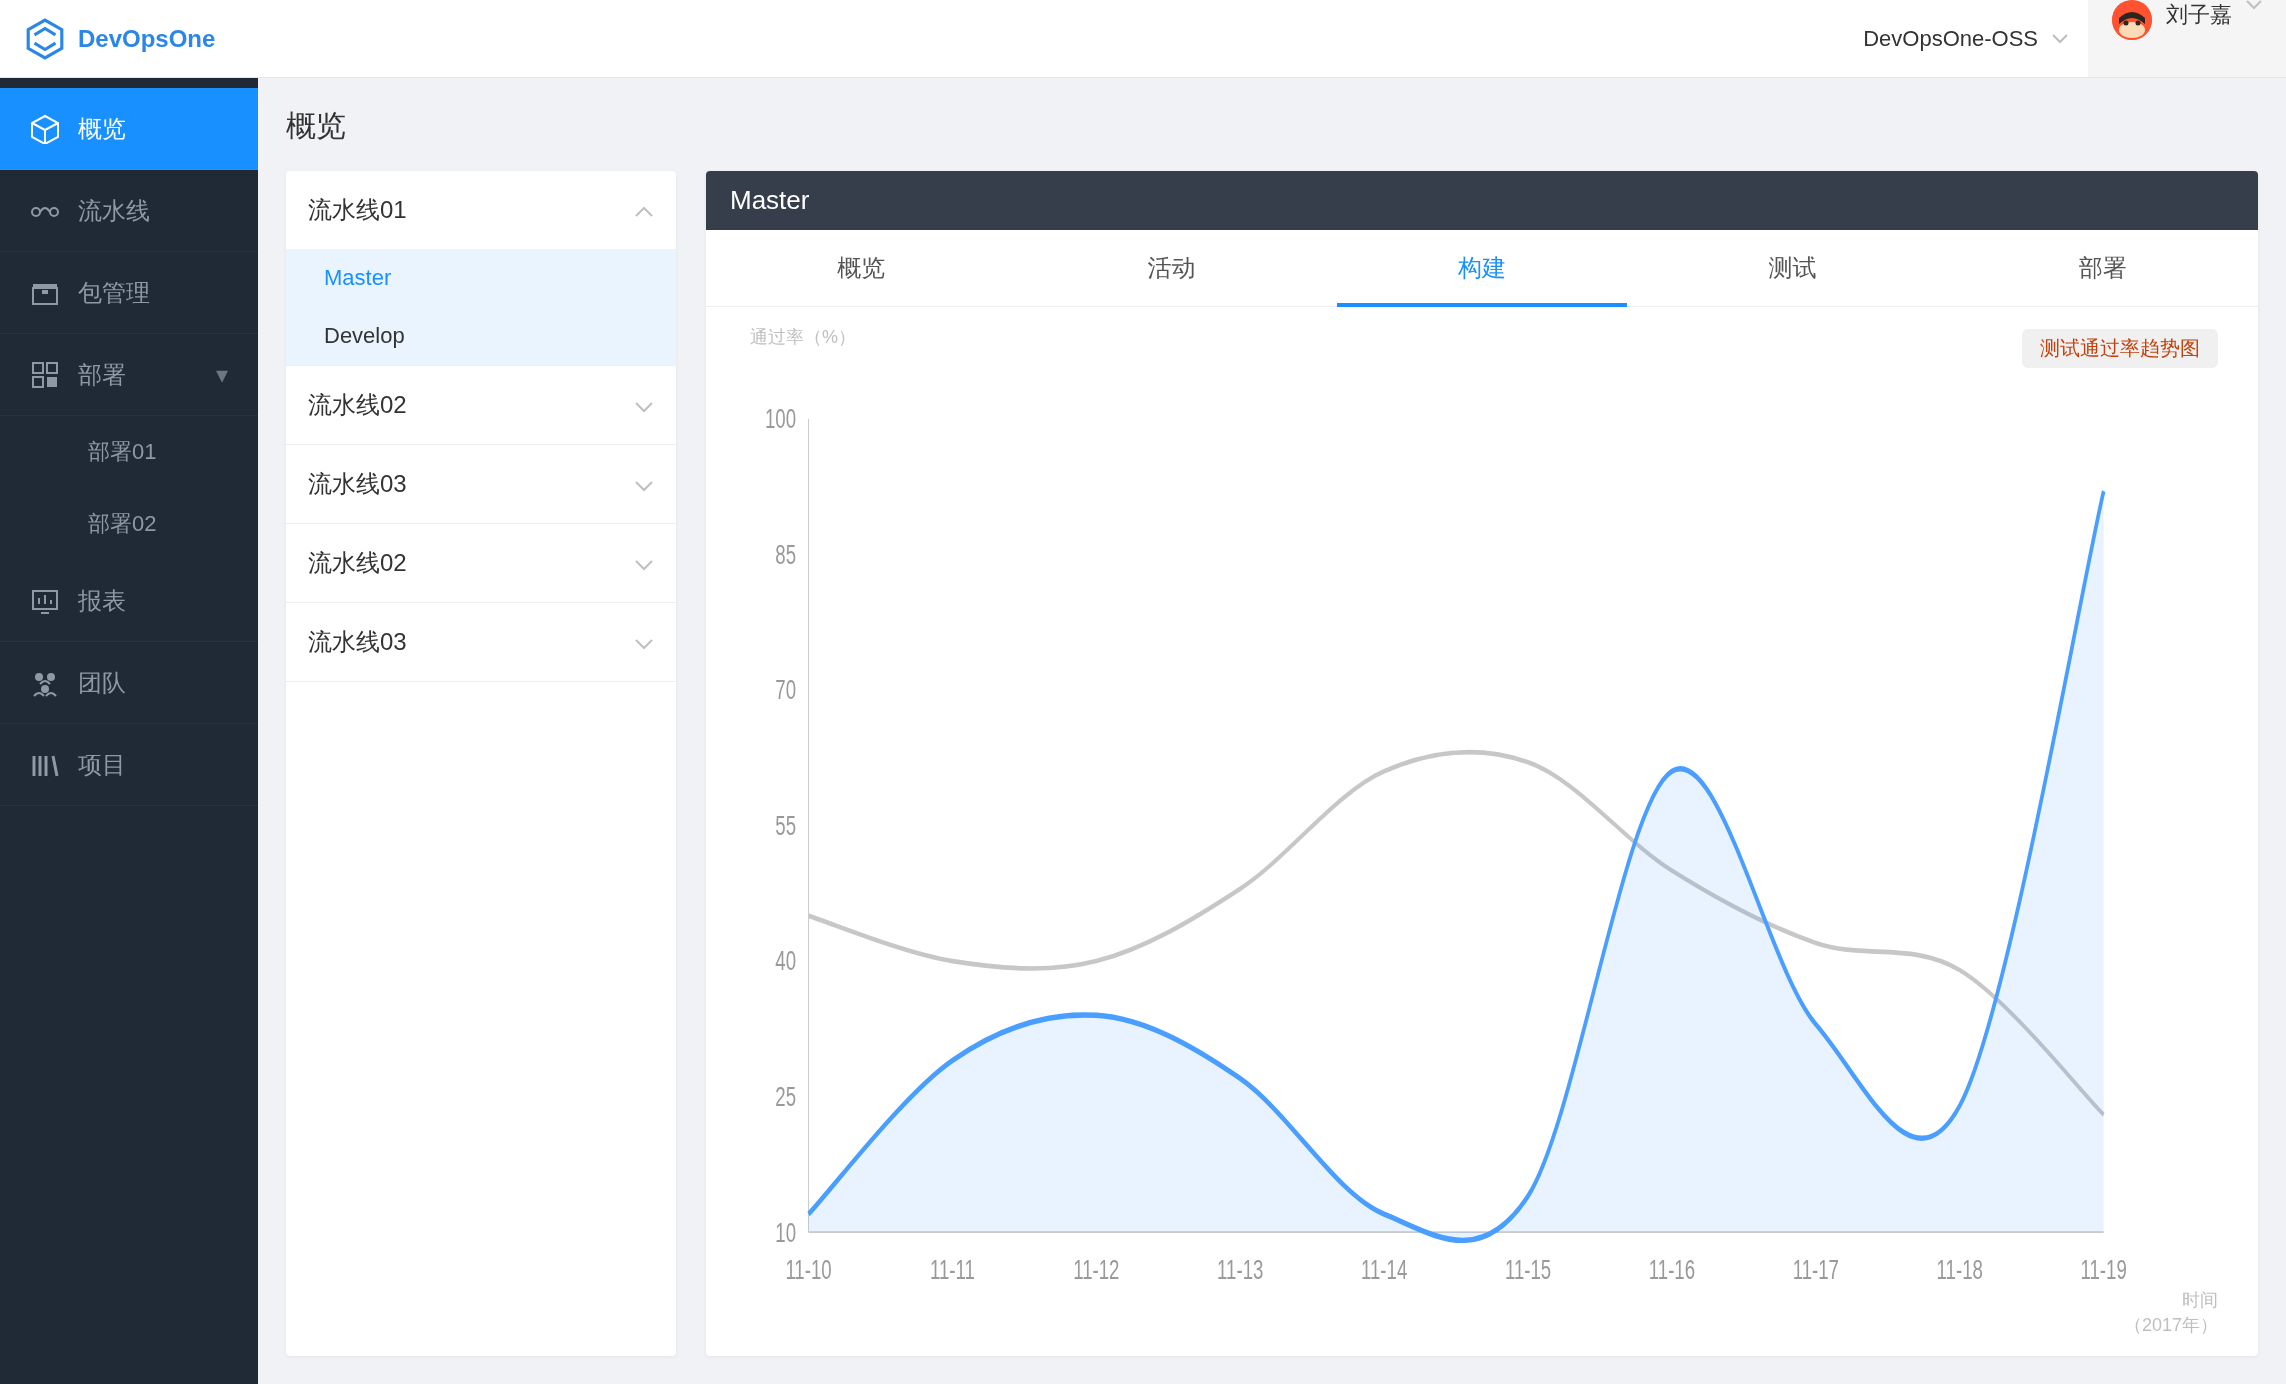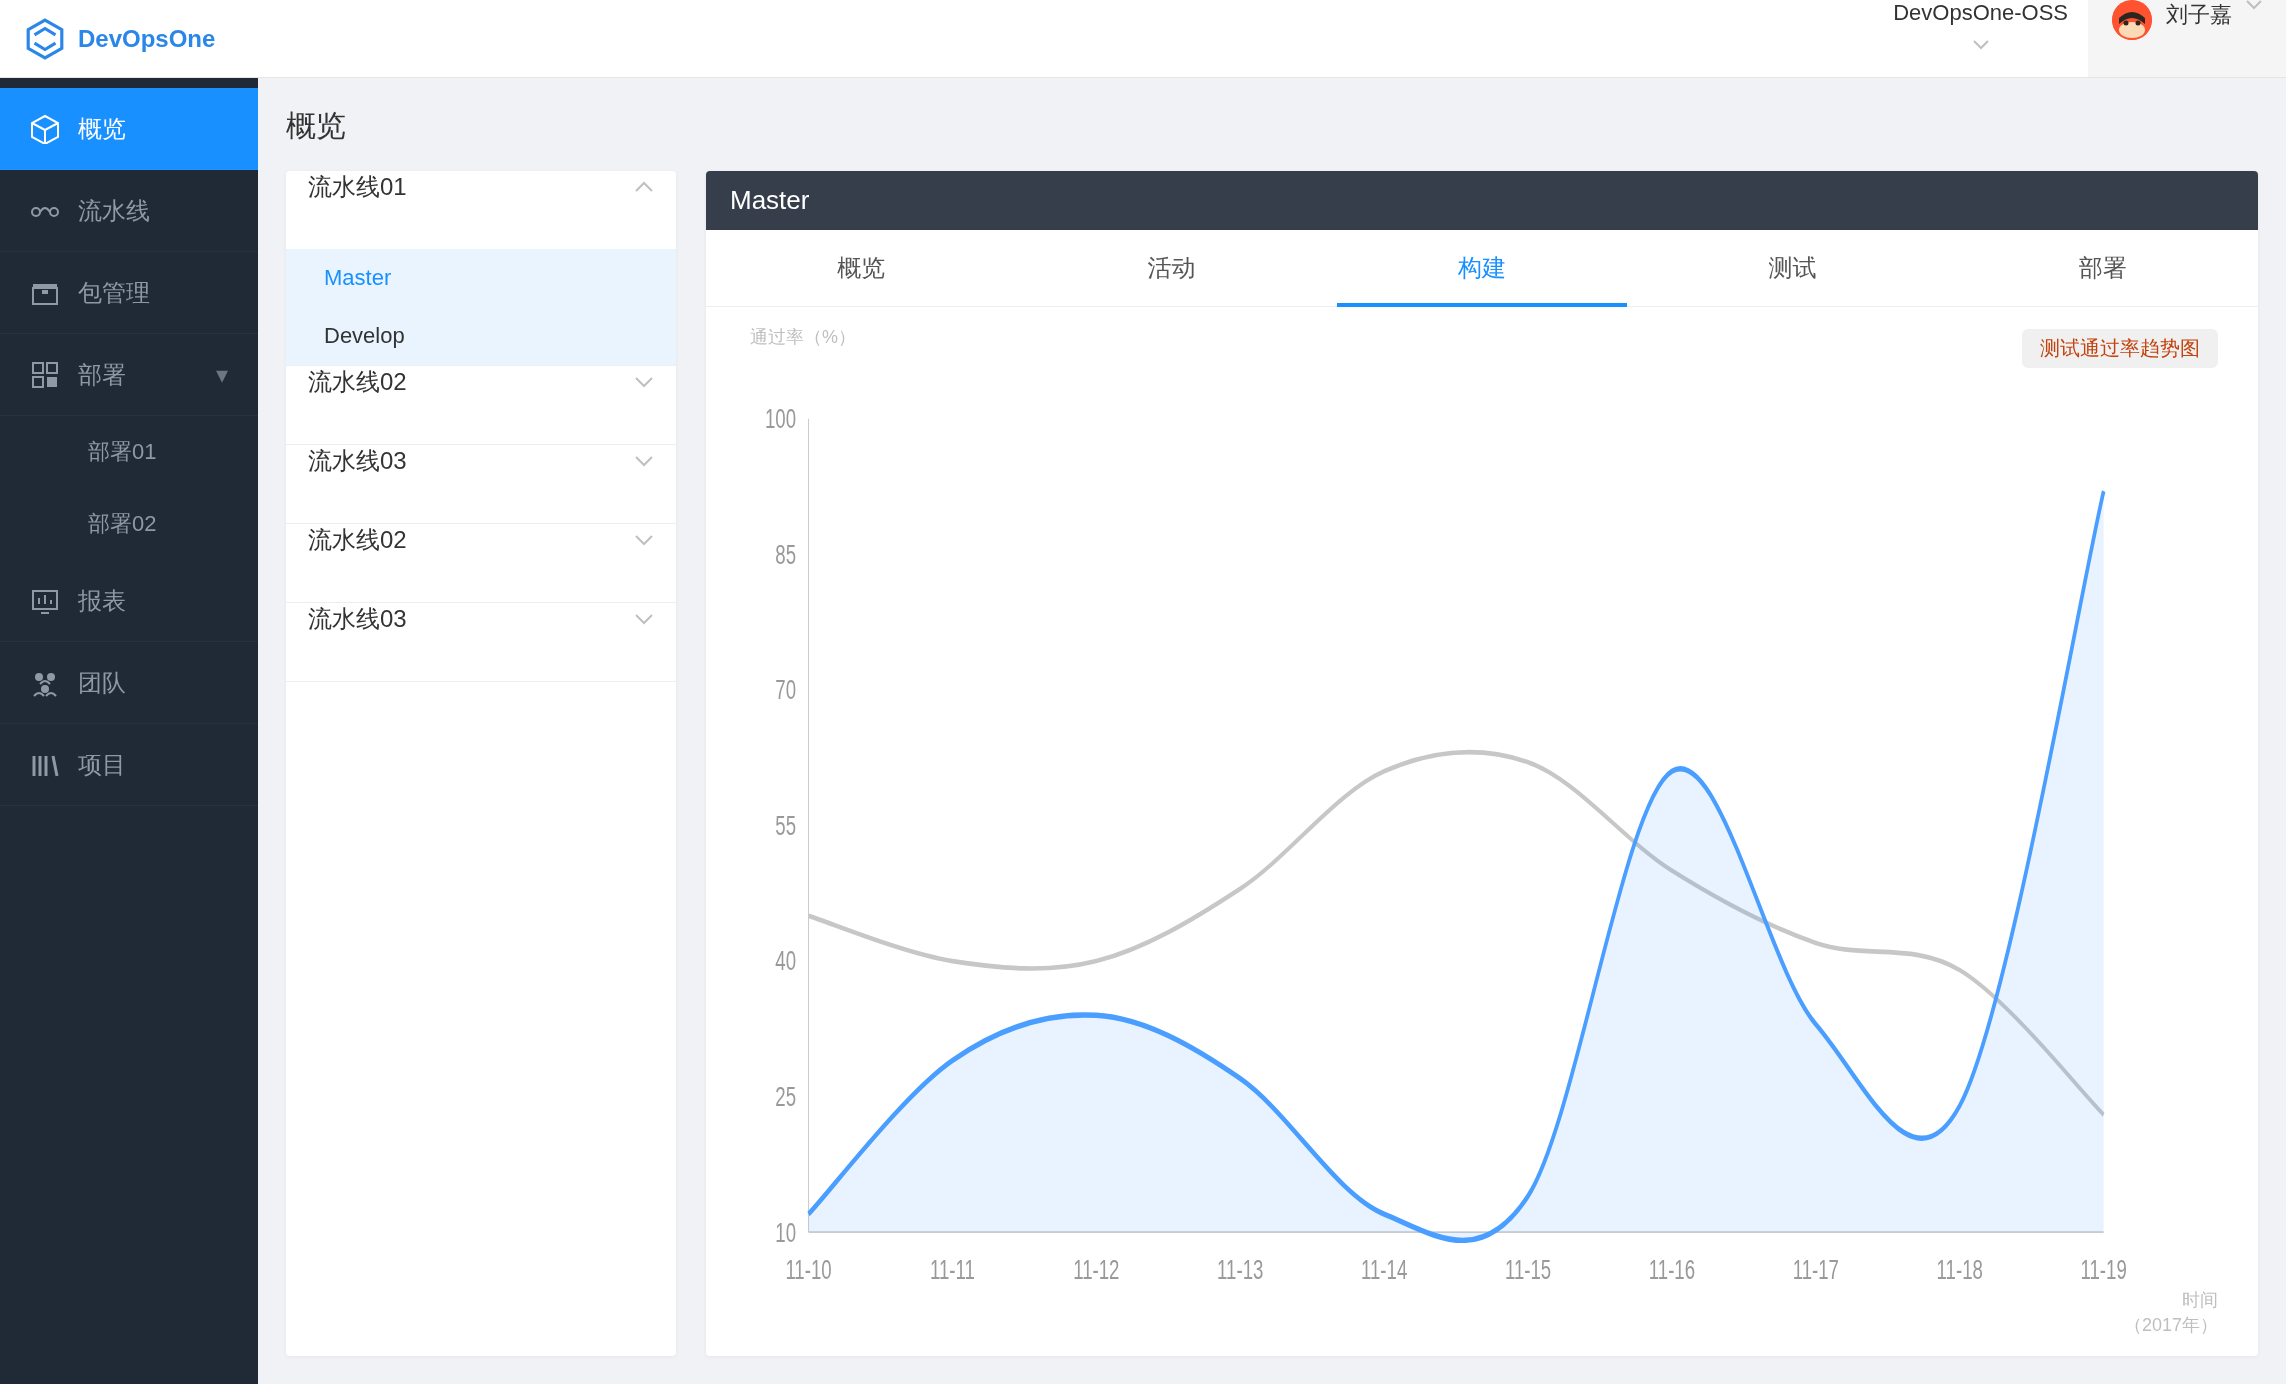--- a/index.html
+++ b/index.html
@@ -10,21 +10,21 @@
 
 .header { display: flex; align-items: center; height: 78px; background: #fff; border-bottom: 1px solid #e5e5e5; }
 .logo-box { width: 258px; display: flex; align-items: center; padding-left: 24px; gap: 12px; }
 .logo-icon { width: 42px; height: 42px; }
 .logo-text { color: #2a86e8; font-size: 24px; font-weight: 600; }
 .search-box { flex: 0 0 640px; display: flex; align-items: center; height: 50px; margin-left: 6px; border: 1px solid #d9d9d9; border-radius: 6px; background: #fff; padding: 0 16px; gap: 10px; }
 .search-icon-svg { width: 22px; height: 22px; color: #bfbfbf; }
 .search-input { border: none; outline: none; font-size: 22px; color: #555; flex: 1; background: transparent; }
 .search-input::placeholder { color: #bfbfbf; }
 .header-spacer { flex: 1; }
-.org-selector { display: flex; align-items: center; gap: 14px; padding: 0 20px; height: 100%; cursor: pointer; flex-direction: column; }
+.org-selector { display: flex; align-items: center; gap: 14px; padding: 0 20px; height: 100%; cursor: pointer; }
 .org-name { font-size: 22px; color: #333; }
 .caret-icon { color: #bfbfbf; }
 .user-box { display: flex; align-items: flex-start; gap: 14px; padding: 0 24px; height: 100%; background: #f5f5f5; cursor: pointer; }
 .avatar { width: 40px; height: 40px; border-radius: 50%; background: #ff5e3a; display: flex; align-items: center; justify-content: center; overflow: hidden; }
 .avatar svg { width: 40px; height: 40px; }
 .user-name { font-size: 22px; color: #333; }
 
 
 .body { display: flex; flex: 1; min-height: 0; }
 
@@ -37,21 +37,21 @@
 .side-sub { height: 72px; display: flex; align-items: center; padding-left: 88px; color: #8f99a3; font-size: 22px; cursor: pointer; }
 
 
 .main { flex: 1; padding: 28px; display: flex; flex-direction: column; gap: 24px; min-width: 0; }
 .page-title { font-size: 30px; color: #333; }
 .columns { display: flex; gap: 30px; flex: 1; min-height: 0; }
 
 
 .pipeline-panel { width: 390px; background: #fff; border-radius: 4px; box-shadow: 0 1px 4px rgba(0,0,0,0.05); }
 .pipeline-group { border-bottom: 1px solid #eee; }
-.pipeline-head { display: flex; justify-content: space-between; height: 78px; padding: 0 22px; cursor: pointer; font-size: 24px; color: #333; }
+.pipeline-head { display: flex; align-items: center; justify-content: space-between; height: 78px; padding: 0 22px; cursor: pointer; font-size: 24px; color: #333; }
 .chev { color: #bfbfbf; }
 .pipeline-branches { background: #eaf4ff; }
 .branch-item { height: 58px; display: flex; align-items: center; padding-left: 38px; font-size: 22px; color: #333; cursor: pointer; }
 .branch-item.active { color: #1890ff; }
 
 
 .chart-panel { flex: 1; background: #fff; border-radius: 4px; box-shadow: 0 1px 4px rgba(0,0,0,0.05); display: flex; flex-direction: column; overflow: hidden; }
 .chart-head { background: #353e4a; color: #fff; padding: 14px 24px; font-size: 26px; }
 .chart-tabs { display: flex; border-bottom: 1px solid #eee; }
 .chart-tab { flex: 1; text-align: center; padding: 22px 0; font-size: 24px; color: #555; cursor: pointer; position: relative; }

